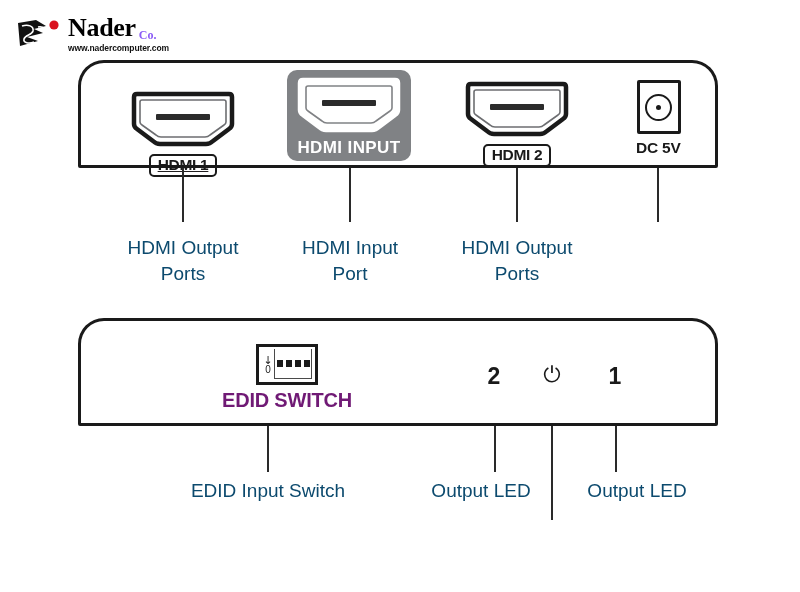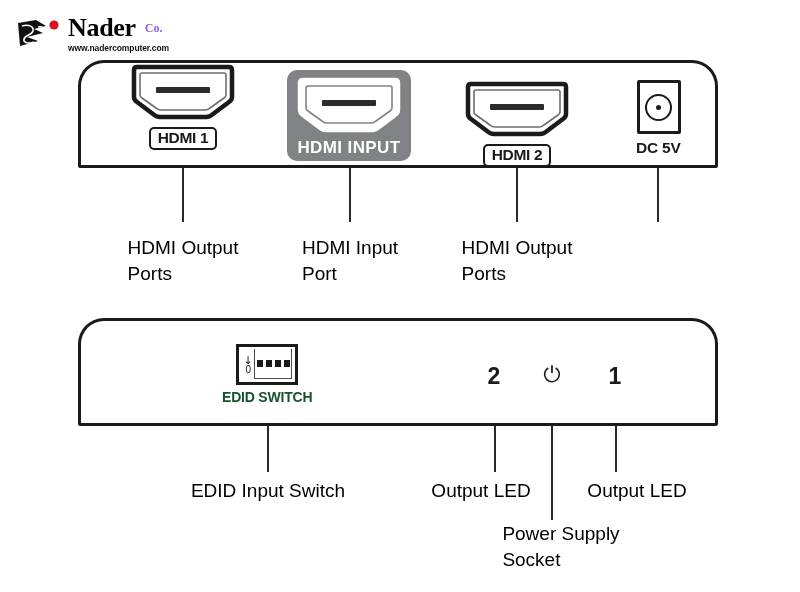--- a/index.html
+++ b/index.html
@@ -37,22 +37,22 @@
     flex: 0 0 auto;
   }
   #brand-text {
     display: flex;
     flex-direction: column;
     justify-content: center;
     line-height: 1;
   }
   #brand-name-row {
     display: flex;
-    align-items: center;
-    gap: 9px;
+    align-items: flex-end;
+    gap: 3px;
   }
   #brand-name {
     font-family: "Liberation Serif", serif;
     font-weight: bold;
     font-size: 26px;
     color: #000000;
     letter-spacing: -0.3px;
   }
   #brand-suffix {
     font-family: "Liberation Serif", serif;
@@ -247,23 +247,23 @@
   }
   .dip {
     width: 6px;
     height: 7px;
     background: #1a1a1a;
   }
   #edid-caption {
     margin-top: 4px;
     font-family: "Liberation Sans", sans-serif;
     font-weight: bold;
-    font-size: 14px;
+    font-size: 20px;
     letter-spacing: -0.2px;
-    color: #14532d;
+    color: #701a75;
     white-space: nowrap;
   }
 
   
   .led-mark {
     position: absolute;
     font-family: "Liberation Sans", sans-serif;
     font-weight: bold;
     font-size: 23px;
     color: #1a1a1a;
@@ -282,22 +282,22 @@
     width: 2px;
     background: #2a2a2a;
   }
 
   
   .callout {
     position: absolute;
     font-family: "Liberation Sans", sans-serif;
     font-size: 19px;
     line-height: 26px;
-    color: #000000;
-    text-align: left;
+    color: #0c4a6e;
+    text-align: center;
     white-space: pre-line;
     transform: translateX(-50%);
   }
 </style>
 </head>
 <body>
 
 <div id="page">
 
   <div id="brand">
@@ -313,21 +313,21 @@
       <div id="brand-name-row">
         <span id="brand-name">Nader</span>
         <span id="brand-suffix">Co.</span>
       </div>
       <div id="brand-url">www.nadercomputer.com</div>
     </div>
   </div>
 
   <div class="panel" id="panel-front"></div>
 
-  <div class="port-group" id="port-hdmi1-group" style="left:131px; top:61px;">
+  <div class="port-group" id="port-hdmi1-group" style="left:131px; top:88px;text-decoration:underline;">
     <div class="hdmi-shell">
       <svg class="hdmi-outer" viewBox="0 0 104 62" xmlns="http://www.w3.org/2000/svg">
         <path d="M6 6 H98 Q101 6 101 9 V36 Q101 39 98 41 L82 53 Q79 56 75 56 H29 Q25 56 22 53 L6 41 Q3 39 3 36 V9 Q3 6 6 6 Z" fill="#ffffff" stroke="#1a1a1a" stroke-width="4.5" stroke-linejoin="round"></path>
         <path d="M11 12 H93 Q95 12 95 14 V34 Q95 36 93 37 L79 47 Q77 49 74 49 H30 Q27 49 25 47 L11 37 Q9 36 9 34 V14 Q9 12 11 12 Z" fill="#ffffff" stroke="#6d6e71" stroke-width="1.6" stroke-linejoin="round"></path>
       </svg>
       <div class="hdmi-bar"></div>
     </div>
     <div class="port-label">HDMI 1</div>
   </div>
 
@@ -396,17 +396,15 @@
   <div class="led-mark" id="led-power-mark" style="left:537px; top:362px;">⏻</div>
   <div class="led-mark" id="led-1-mark" style="left:600px; top:363px;">1</div>
 
   <div class="leader" style="left:267px; top:426px; height:46px;"></div>
   <div class="leader" style="left:494px; top:426px; height:46px;"></div>
   <div class="leader" style="left:551px; top:426px; height:94px;"></div>
   <div class="leader" style="left:615px; top:426px; height:46px;"></div>
 
   <div class="callout" style="left:268px; top:478px;">EDID Input Switch</div>
   <div class="callout" style="left:481px; top:478px;">Output LED</div>
-  <div class="callout" style="left:561px; top:521px;">Power Supply
-Socket</div>
   <div class="callout" style="left:637px; top:478px;">Output LED</div>
 
 </div>
 
 </body></html>

